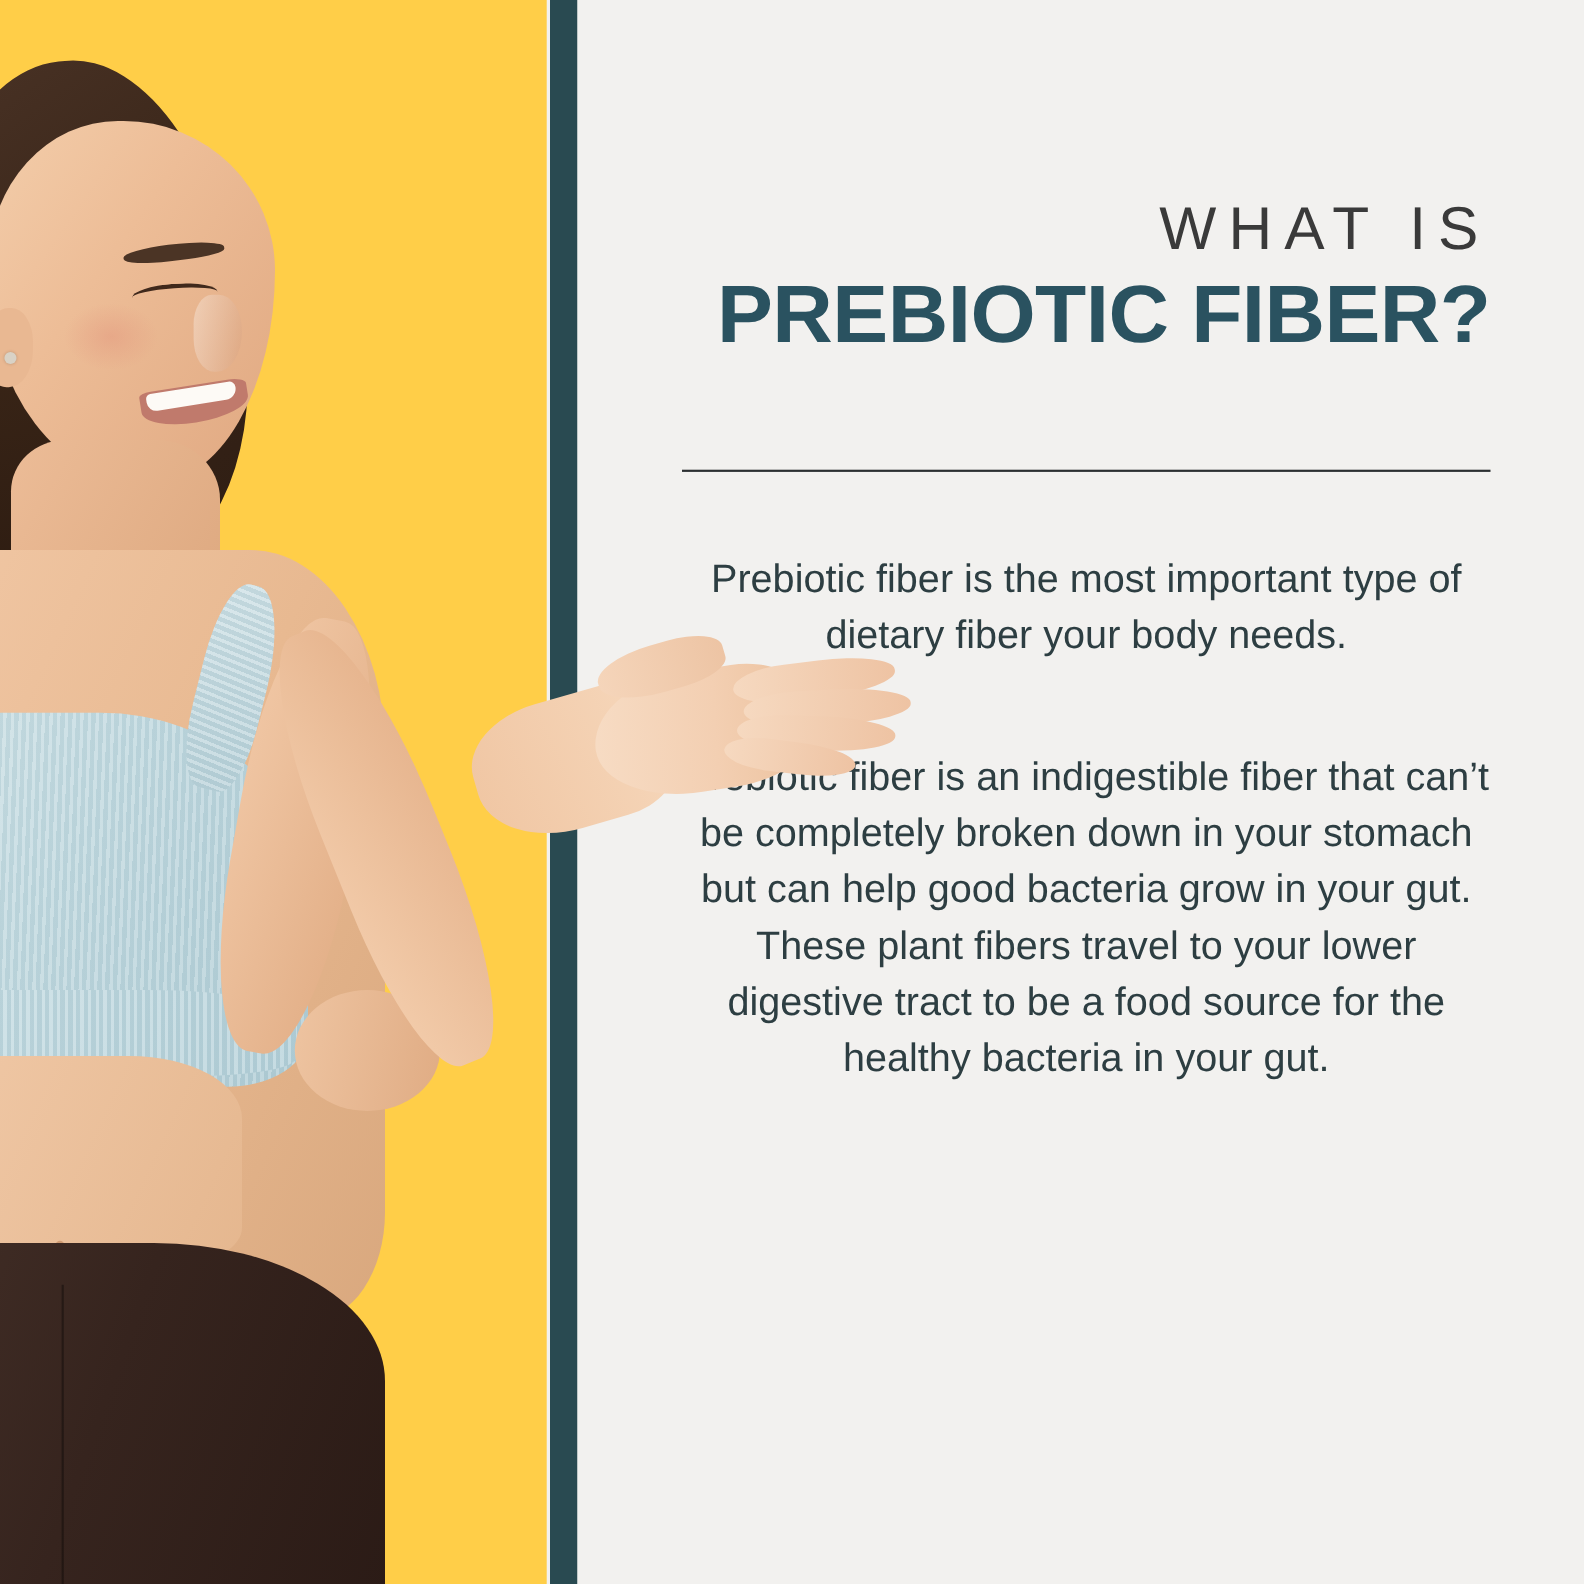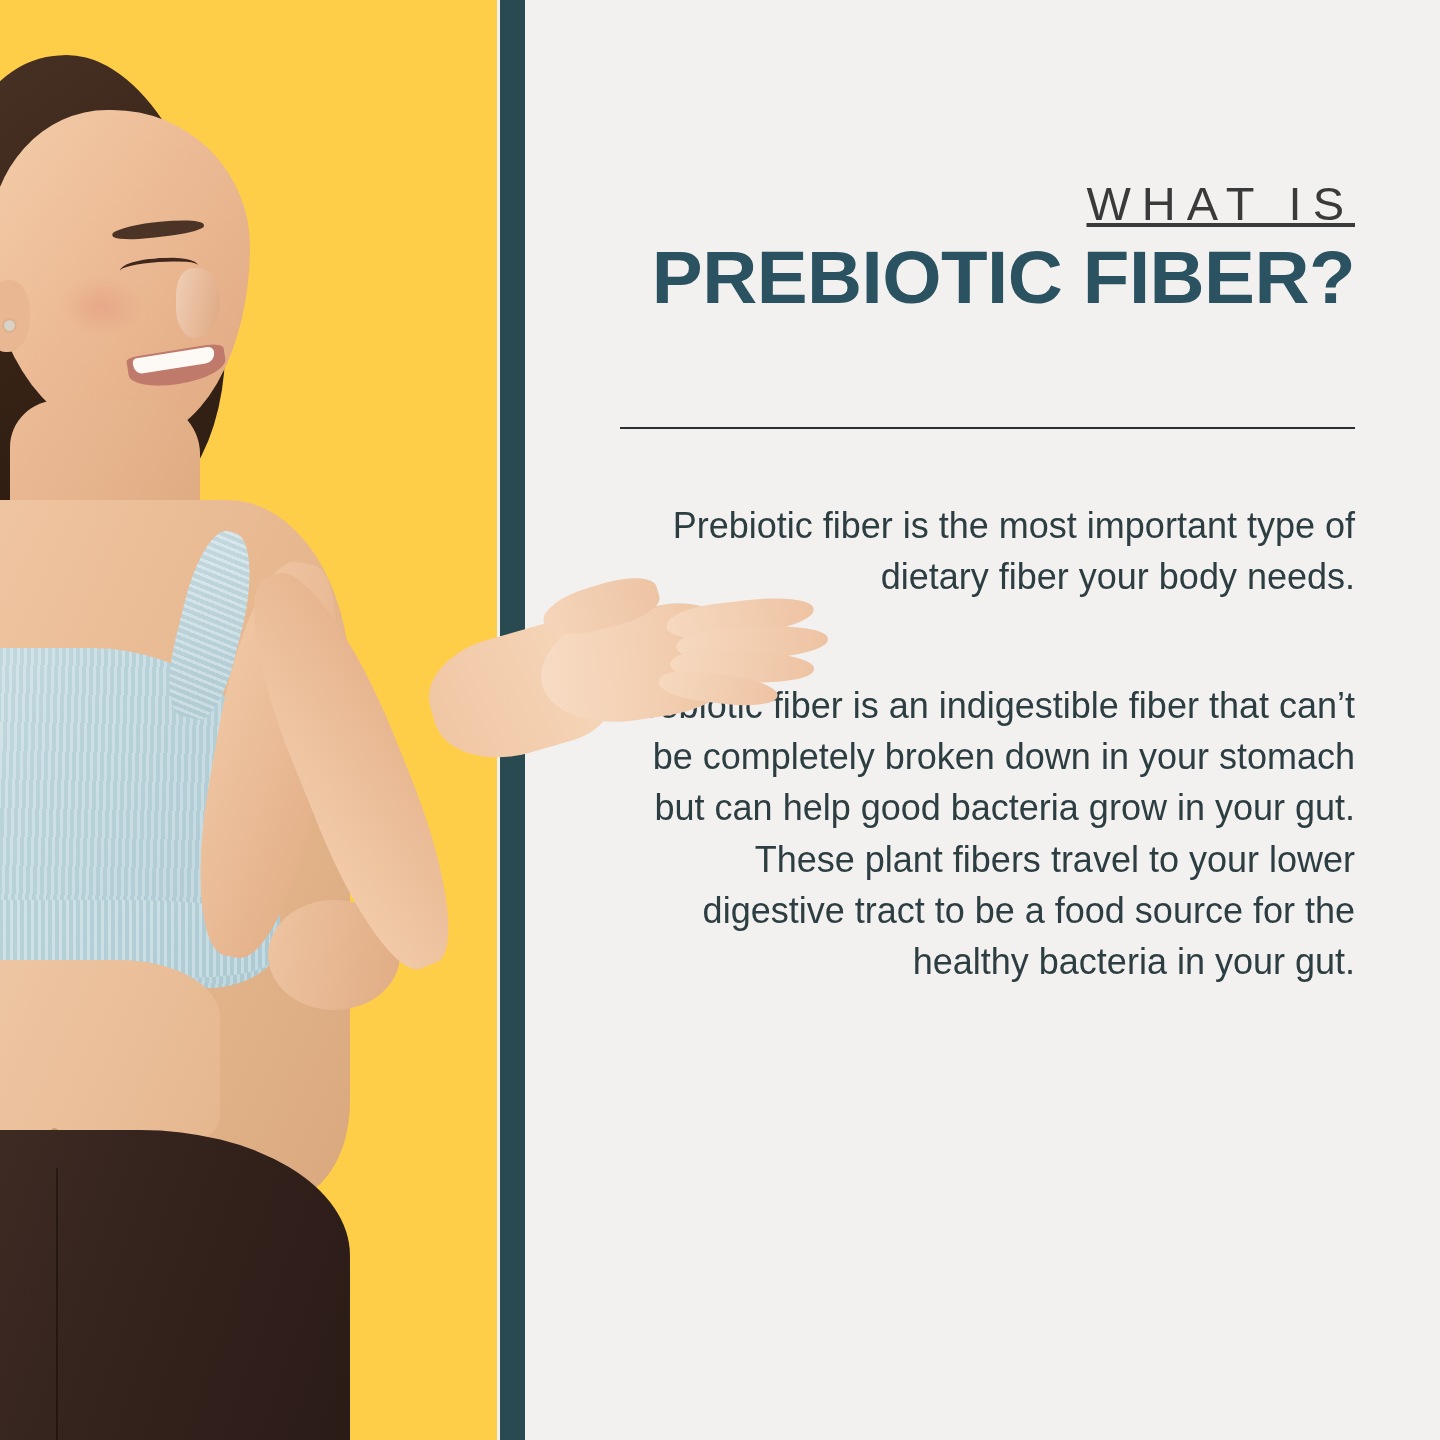--- a/index.html
+++ b/index.html
@@ -243,27 +243,26 @@
     width:915px;height:1440px;
     background:#F2F1EF;
   }
   .headings{
     position:absolute;left:95px;top:180px;
     width:735px;
     text-align:right;
   }
   .kicker{
     font-family:"Liberation Sans", sans-serif;
-    font-size:47px;
+    font-size:55px;
     font-weight:400;
     letter-spacing:11px;
     color:#3A3A3A;
     line-height:1;
     margin:0 0 14px 0;
-    text-decoration:underline;
   }
   .title{
     font-family:"Liberation Sans", sans-serif;
     font-size:74px;
     font-weight:700;
     letter-spacing:-0.5px;
     color:#2A5260;
     line-height:1;
     margin:0;
     transform:scaleX(1.03);
@@ -271,21 +270,21 @@
   }
   .rule{
     position:absolute;left:95px;top:427px;
     width:735px;height:2px;
     background:#2B2F31;
   }
 
   .body-copy{
     position:absolute;left:95px;top:500px;
     width:735px;
-    text-align:right;
+    text-align:center;
   }
   .para{
     font-family:"Liberation Sans", sans-serif;
     font-size:36px;
     font-weight:400;
     line-height:1.42;
     color:#2D3E42;
     margin:0;
   }
   .gap-a{height:78px;}

